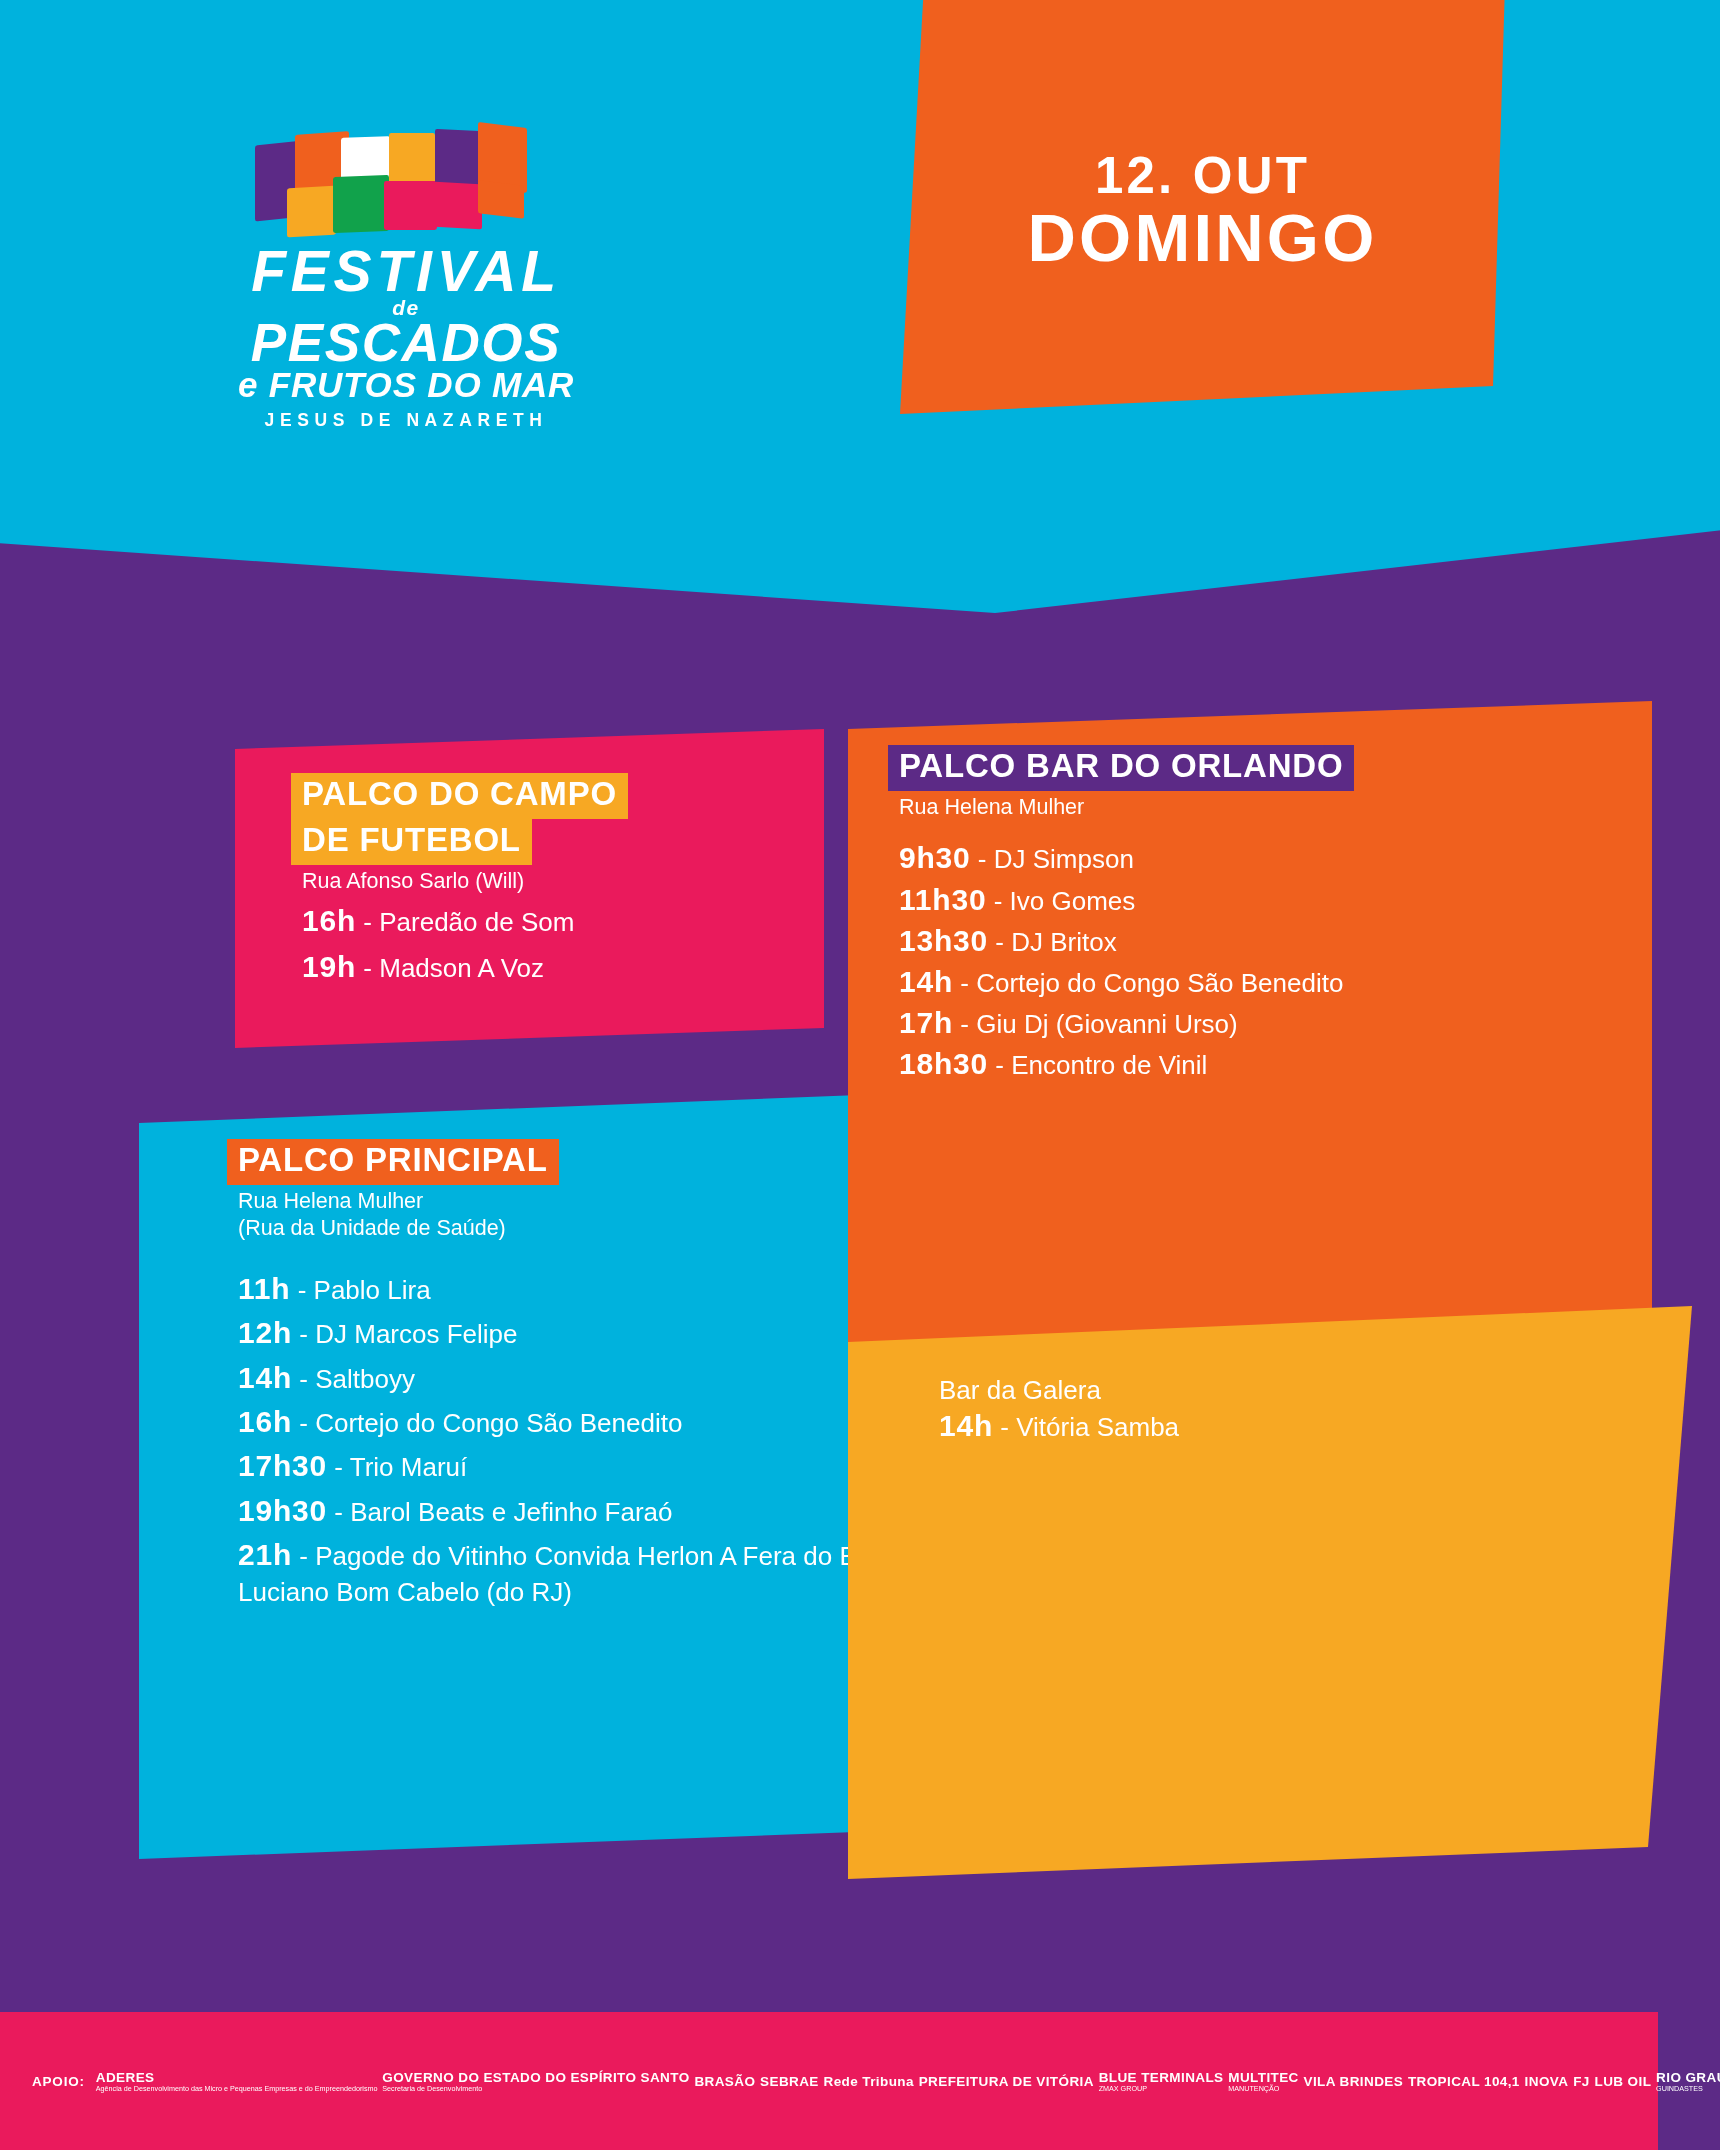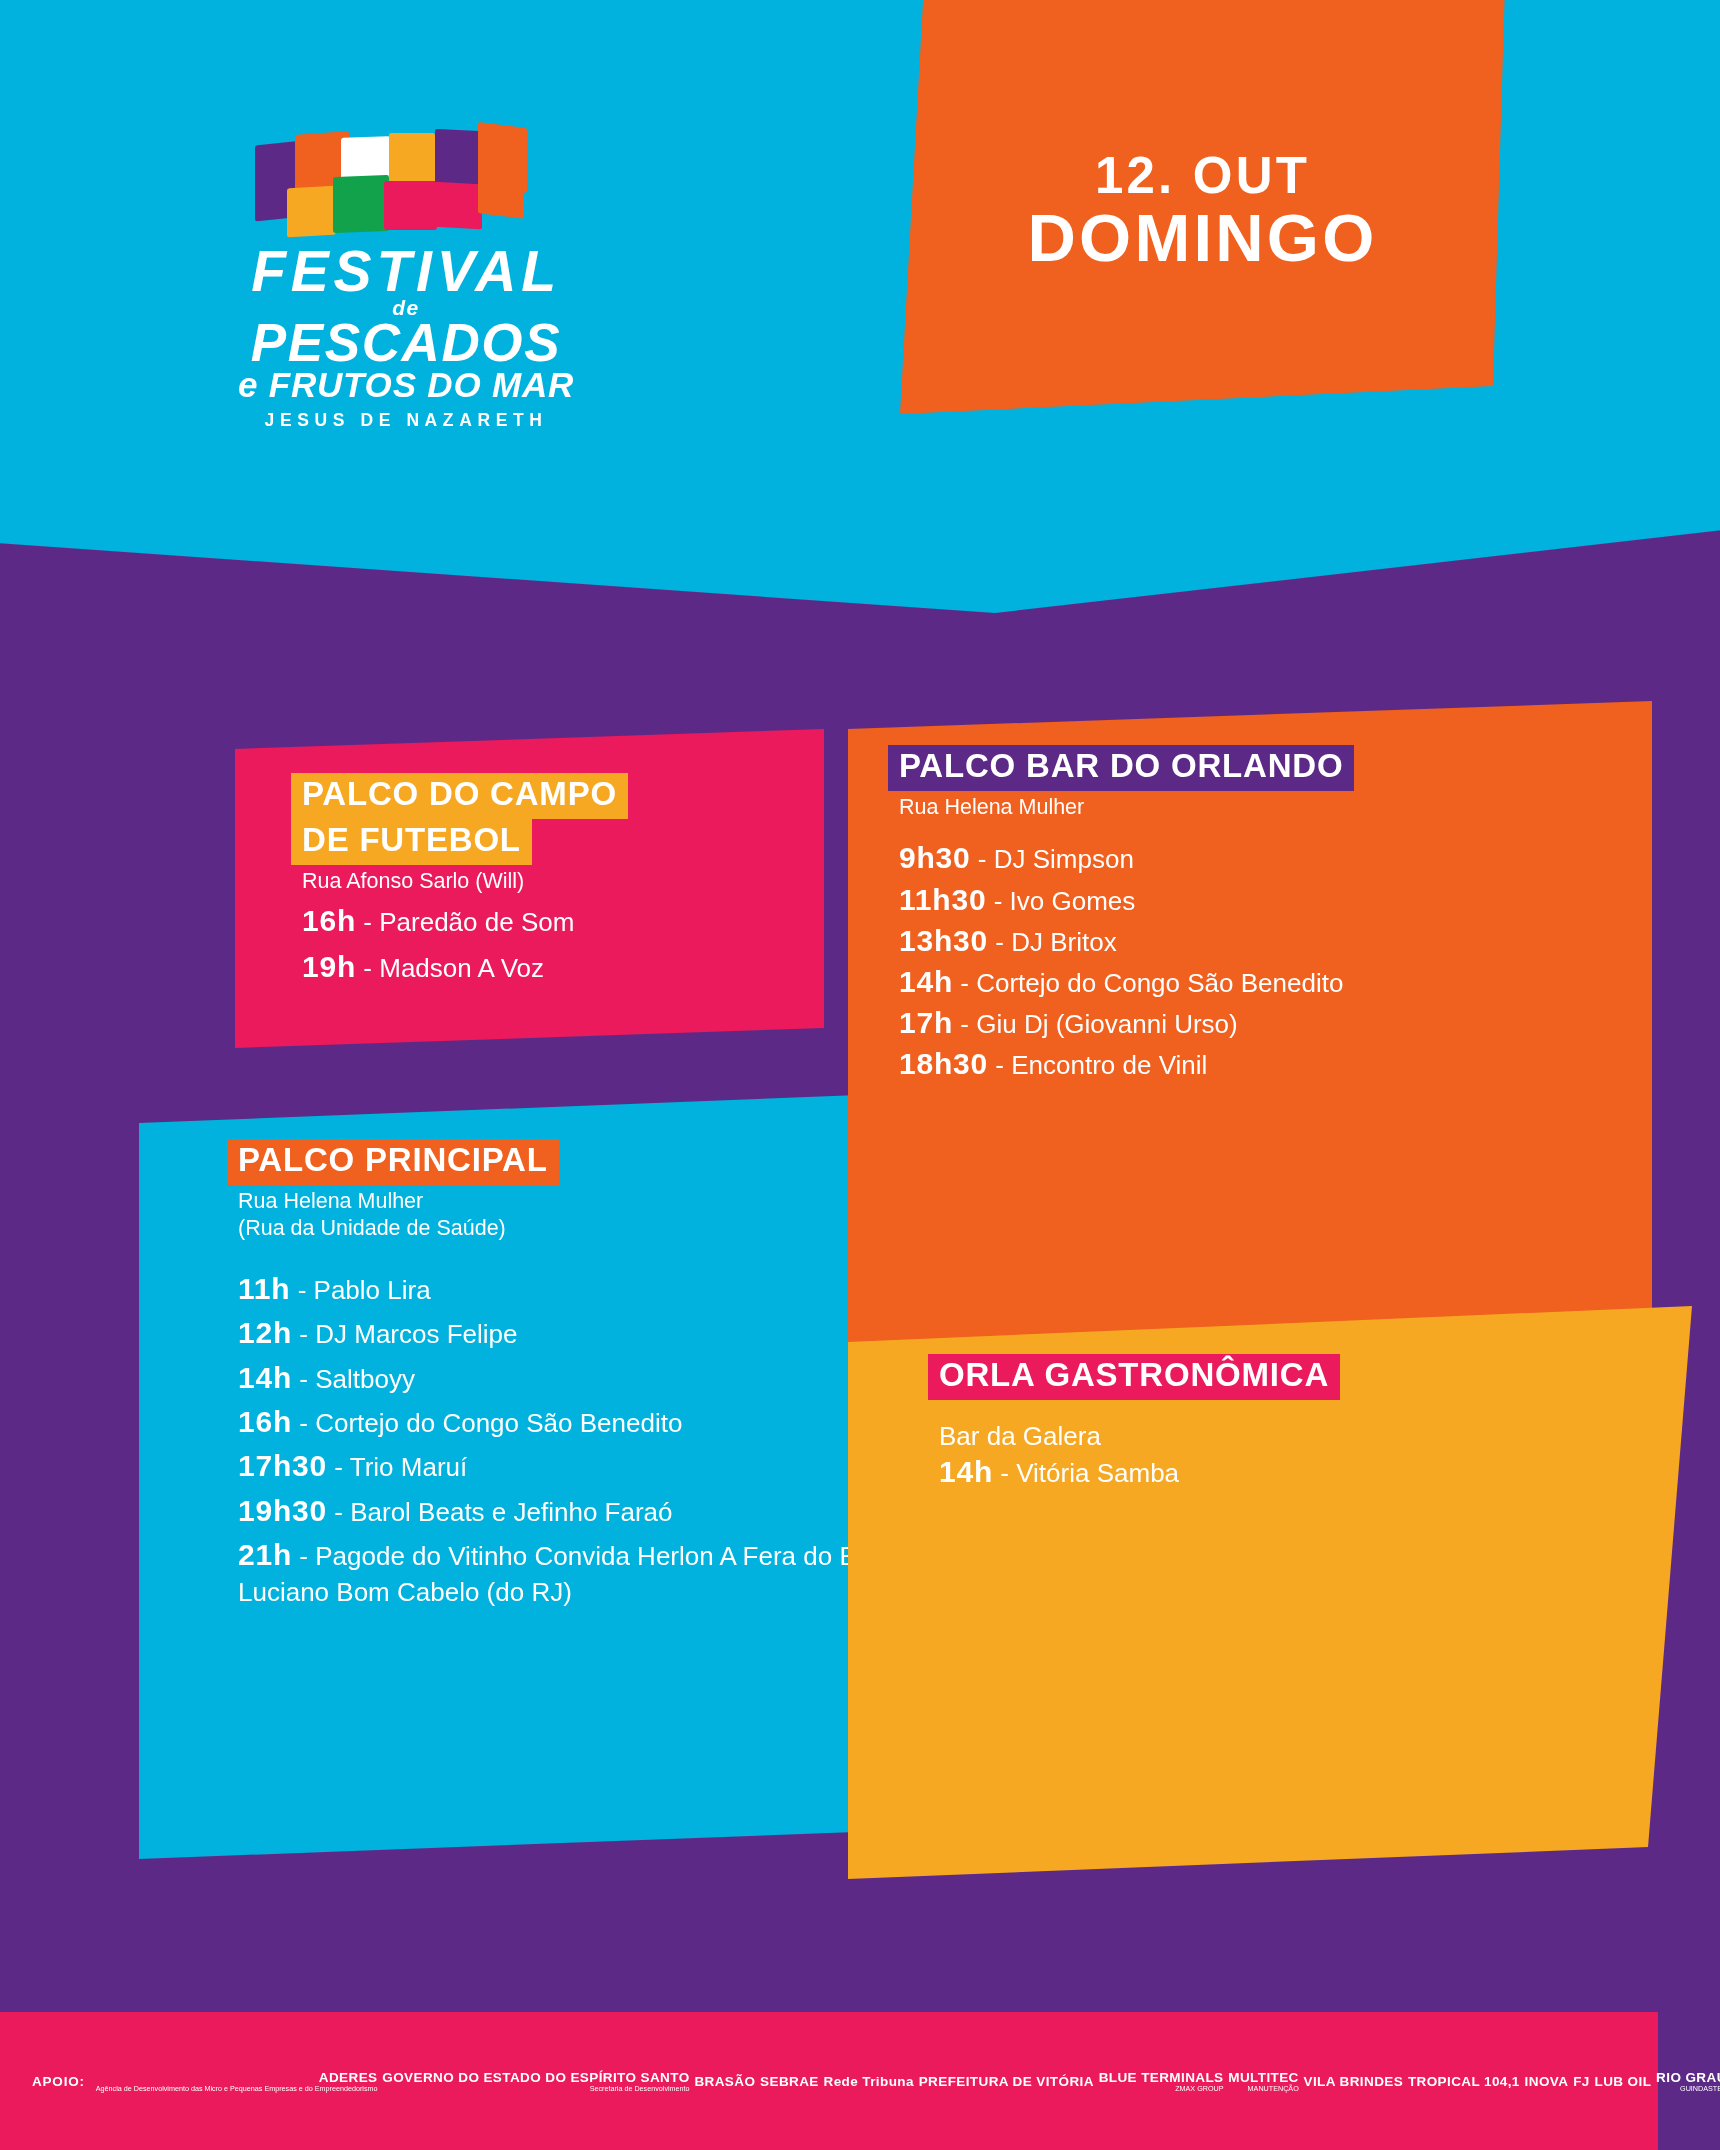--- a/index.html
+++ b/index.html
@@ -207,21 +207,21 @@
     display: flex;
     align-items: center;
     flex: 1;
     justify-content: space-between;
     gap: 4.8px;
   }
   .sponsor {
     color: #ffffff;
     font-size: 13.5px;
     font-weight: bold;
-    text-align: right;
+    text-align: left;
     line-height: 1.15;
     letter-spacing: 0.4px;
     white-space: nowrap;
   }
   .sponsor .sm { display: block; font-size: 7.2px; font-weight: normal; letter-spacing: 0; }
 </style>
 </head>
 <body>
 
 <div class="bg-purple"></div>
@@ -330,21 +330,20 @@
       <span>- Giu Dj (Giovanni Urso)</span>
     </div>
     <div class="line">
       <b>18h30</b>
       <span>- Encontro de Vinil</span>
     </div>
   </div>
 </div>
 
 <div class="card card-orla">
-  <div><span class="card-head">ORLA GASTRONÔMICA</span></div>
   <div class="group">
     <div class="venue">Bar da Galera</div>
     <div class="line">
       <b>14h</b>
       <span>- Vitória Samba</span>
     </div>
   </div>
 </div>
 
 <div class="footer">

